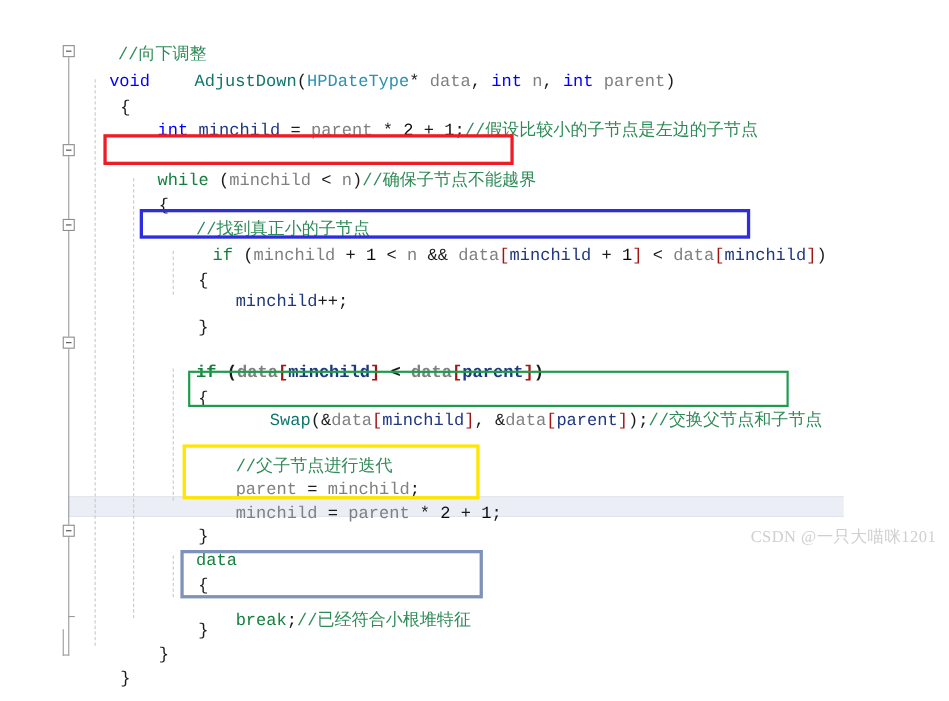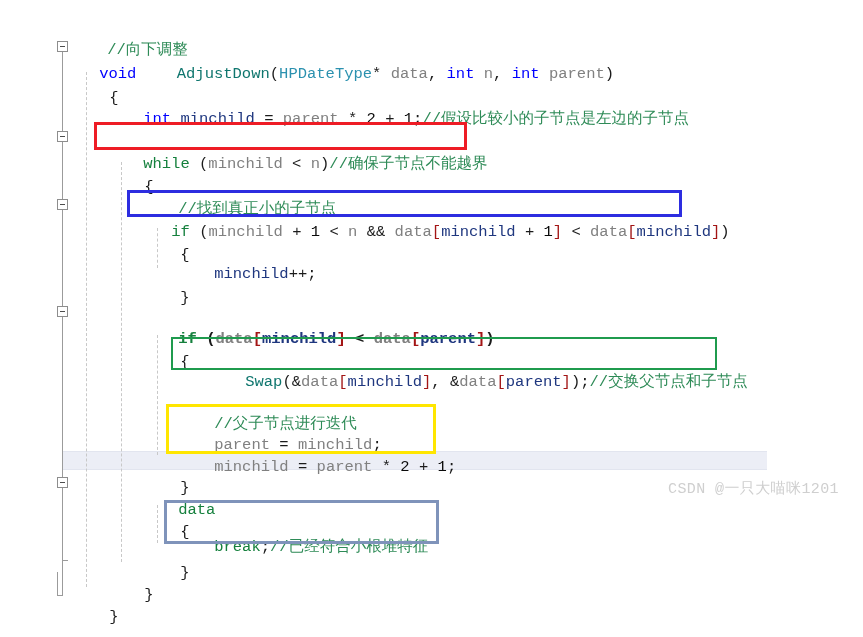--- a/index.html
+++ b/index.html
@@ -108,23 +108,23 @@
   }
   .anno-red    { border: 3px solid #ee1c25; }
   .anno-blue   { border: 3px solid #2d2de0; }
   .anno-green  { border: 2px solid #1f9b4e; }
   .anno-yellow { border: 3px solid #ffe600; }
   .anno-slate  { border: 3px solid #7f93ba; }
 
   
   .watermark {
     position: absolute;
-    right: 24px;
+    right: 12px;
     bottom: 10px;
-    font-family: Liberation Mono, monospace;
+    font-family: Liberation Serif, serif;
     font-size: 15px;
     color: #cfcfcf;
     letter-spacing: 0.4px;
     white-space: pre;
   }
 </style>
 </head>
 <body>
 
 <div id="editor">
@@ -169,21 +169,21 @@
   </div>
 
   <div class="code-line" style="left:107px; top:151px;">
     <span class="brace">{</span>
   </div>
 
   <div class="code-line" style="left:141px; top:173px;">
     <span class="cmt">//找到真正小的子节点</span>
   </div>
 
-  <div class="code-line" style="left:134px; top:196px;">
+  <div class="code-line" style="left:156px; top:196px;">
     <span class="kwp">if</span><span class="op"> </span><span class="op">(</span><span class="id">minchild</span><span class="op"> </span><span class="op">+</span><span class="op"> </span><span class="num">1</span><span class="op"> </span><span class="op">&lt;</span><span class="op"> </span><span class="id">n</span><span class="op"> </span><span class="op">&amp;&amp;</span><span class="op"> </span><span class="id">data</span><span class="brk">[</span><span class="var">minchild</span><span class="op"> </span><span class="op">+</span><span class="op"> </span><span class="num">1</span><span class="brk">]</span><span class="op"> </span><span class="op">&lt;</span><span class="op"> </span><span class="id">data</span><span class="brk">[</span><span class="var">minchild</span><span class="brk">]</span><span class="op">)</span>
   </div>
 
   <div class="code-line" style="left:143px; top:219px;">
     <span class="brace">{</span>
   </div>
 
   <div class="code-line" style="left:177px; top:238px;">
     <span class="var">minchild</span><span class="op">++</span><span class="op">;</span>
   </div>
@@ -222,21 +222,21 @@
   </div>
 
   <div class="code-line" style="left:141px; top:474px;">
     <span class="kwp">data</span>
   </div>
 
   <div class="code-line" style="left:143px; top:496px;">
     <span class="brace">{</span>
   </div>
 
-  <div class="code-line" style="left:177px; top:511px;">
+  <div class="code-line" style="left:177px; top:528px;">
     <span class="kwp">break</span><span class="op">;</span><span class="cmt">//已经符合小根堆特征</span>
   </div>
 
   <div class="code-line" style="left:143px; top:537px;">
     <span class="brace">}</span>
   </div>
 
   <div class="code-line" style="left:107px; top:559px;">
     <span class="brace">}</span>
   </div>

